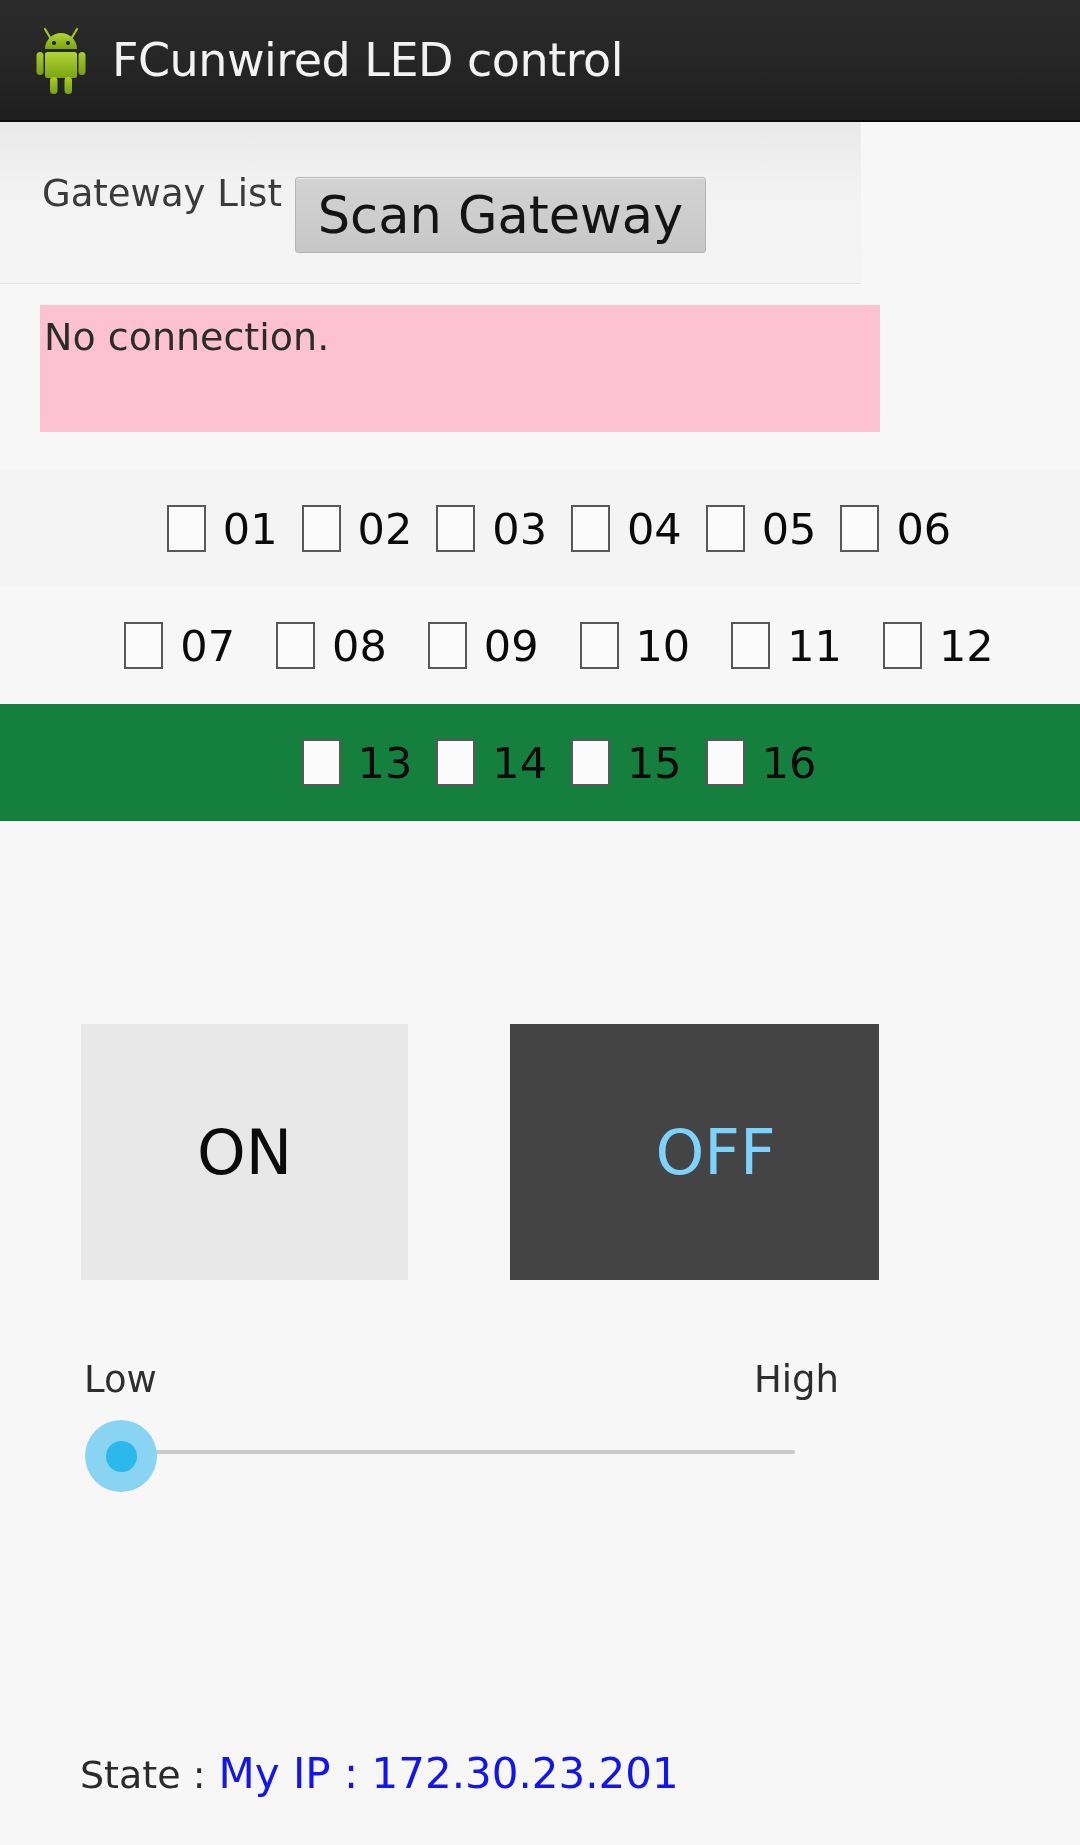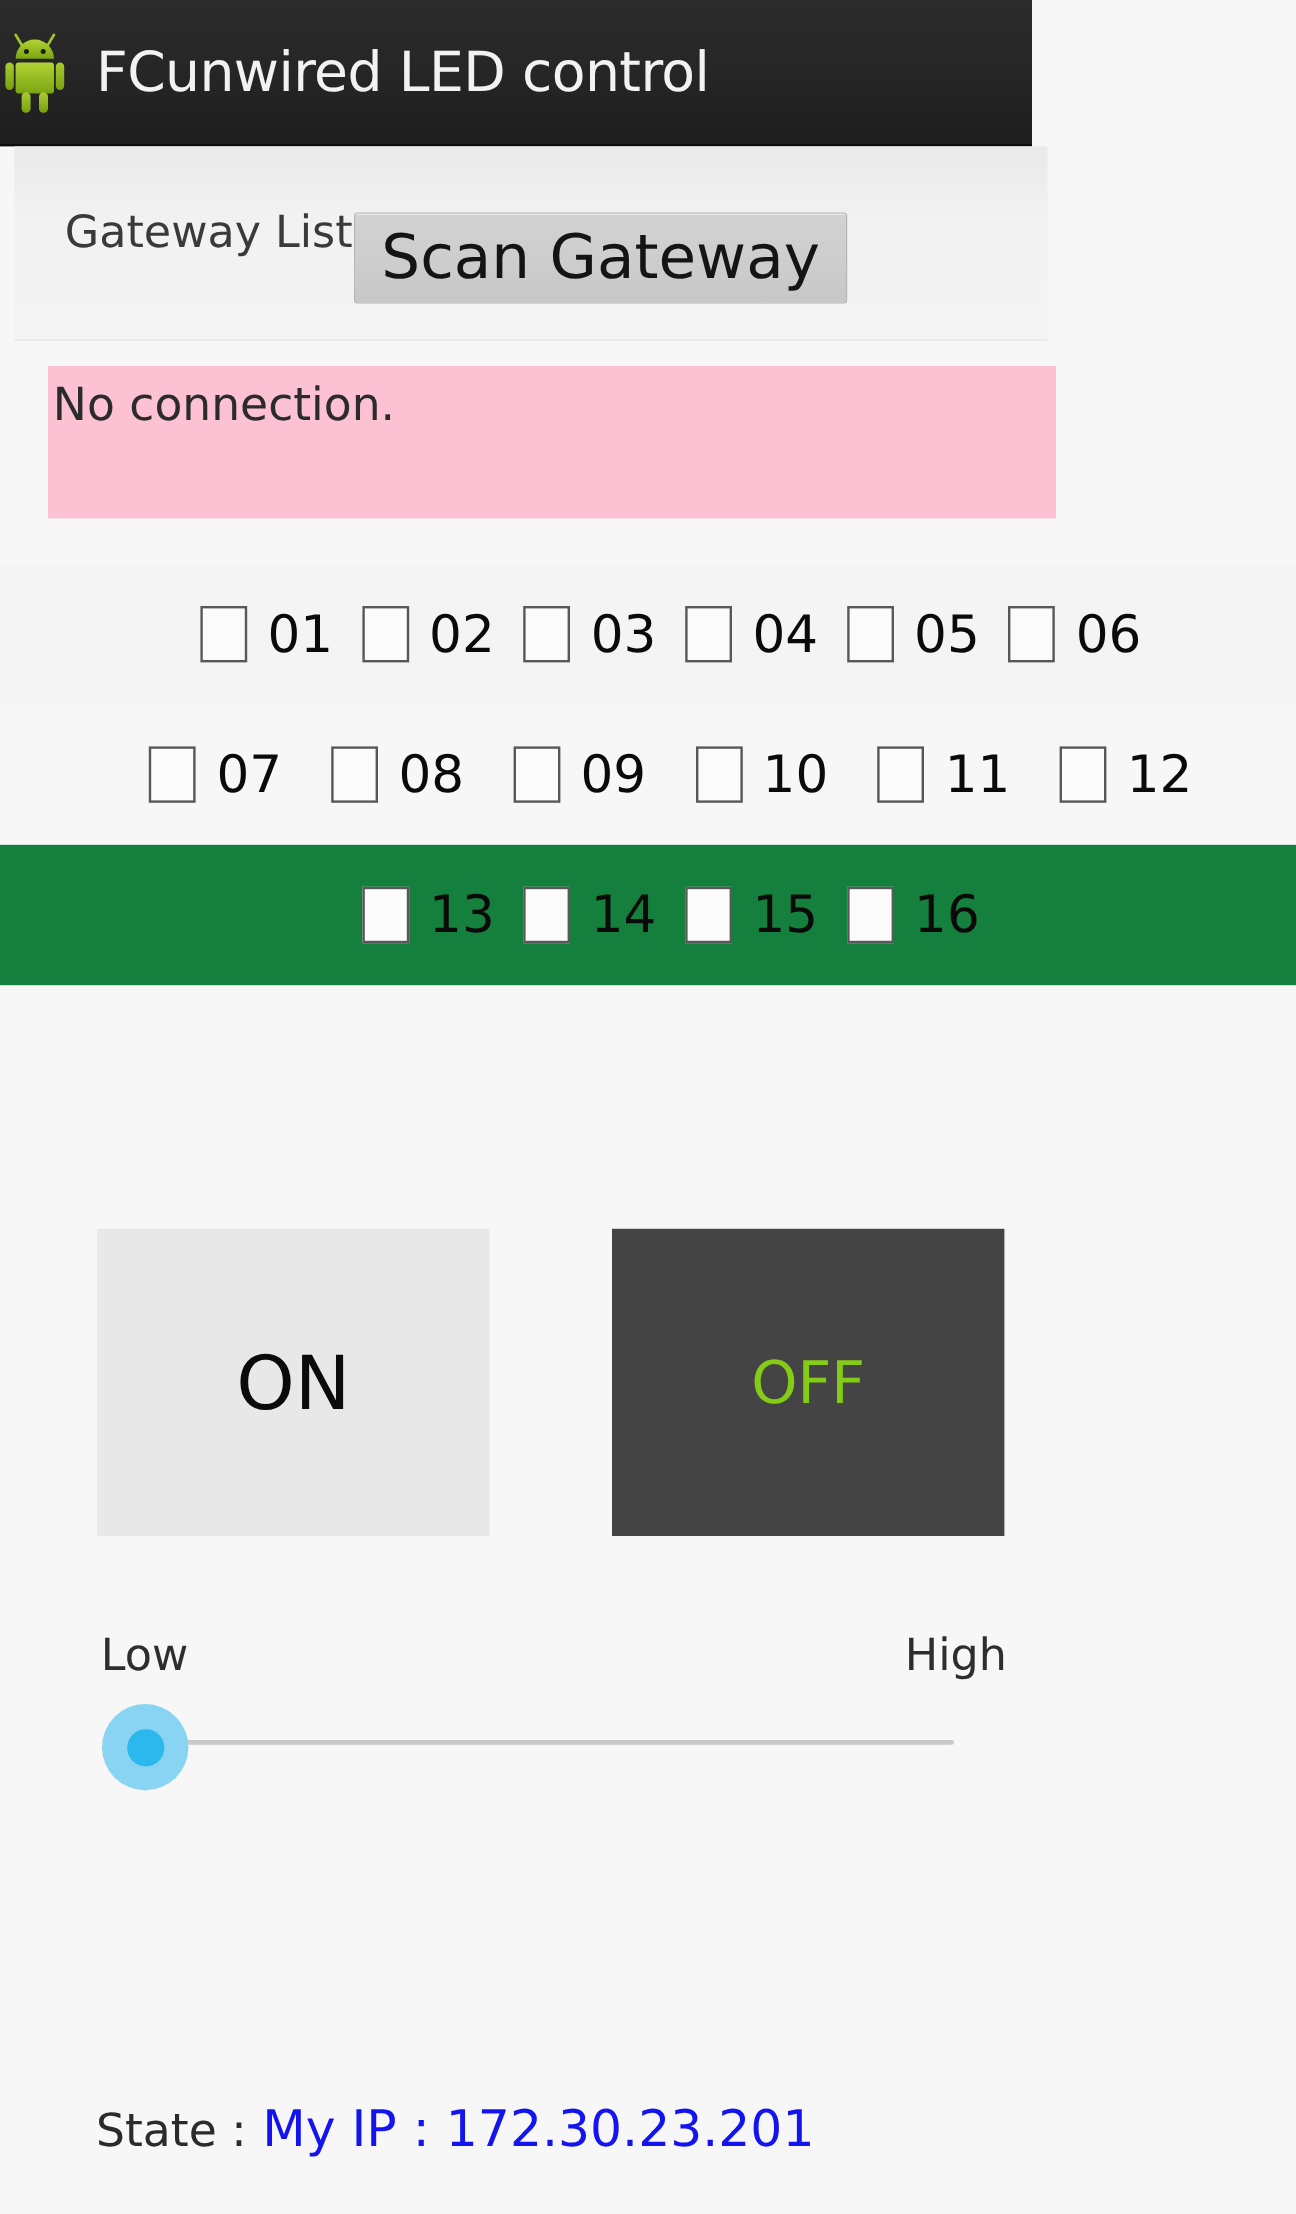--- a/index.html
+++ b/index.html
@@ -12,26 +12,27 @@
     background: #f7f7f7;
     font-family: "DejaVu Sans", sans-serif;
     overflow: hidden;
     position: relative;
   }
 
   
   .titlebar {
     position: absolute;
     left: 0; top: 0;
-    width: 860px;
+    width: 1080px;
     height: 122px;
     background: linear-gradient(to bottom, #2b2b2b 0%, #262626 50%, #1e1e1e 100%);
     display: flex;
     align-items: center;
     box-sizing: border-box;
+    padding-left: 32px;
     border-bottom: 2px solid #0c0c0c;
   }
   .android-icon {
     width: 58px;
     height: 70px;
     position: relative;
     flex: 0 0 auto;
     margin-right: 22px;
   }
   .app-title {
@@ -39,21 +40,21 @@
     font-size: 46px;
     font-family: "DejaVu Sans", sans-serif;
     font-weight: 400;
     letter-spacing: -0.5px;
     white-space: nowrap;
   }
 
   
   .gateway-row {
     position: absolute;
-    left: 12px; top: 122px;
+    left: 0; top: 122px;
     width: 861px;
     height: 161px;
     background: linear-gradient(to bottom, #e9e9e9 0%, #f2f2f2 40%, #f4f4f4 100%);
     border-bottom: 1px solid #e2e2e2;
   }
   .gateway-label {
     position: absolute;
     left: 42px;
     top: 50px;
     font-size: 37px;
@@ -161,23 +162,24 @@
   .btn-off {
     position: absolute;
     left: 510px;
     top: 0;
     width: 327px;
     height: 256px;
     background: #444444;
     display: flex;
     align-items: center;
     justify-content: center;
-    font-size: 49px;
-    color: #84cc16;
-    cursor: pointer;
+    font-size: 62px;
+    color: #7dd3fc;
+    cursor: pointer;
+    padding-left: 42px;
   }
 
   
   .slider-zone {
     position: absolute;
     left: 0;
     top: 1330px;
     width: 1080px;
     height: 200px;
   }

